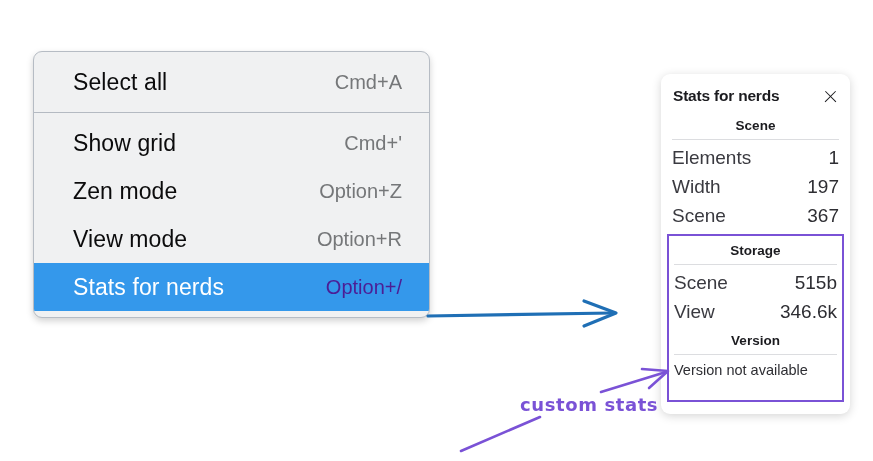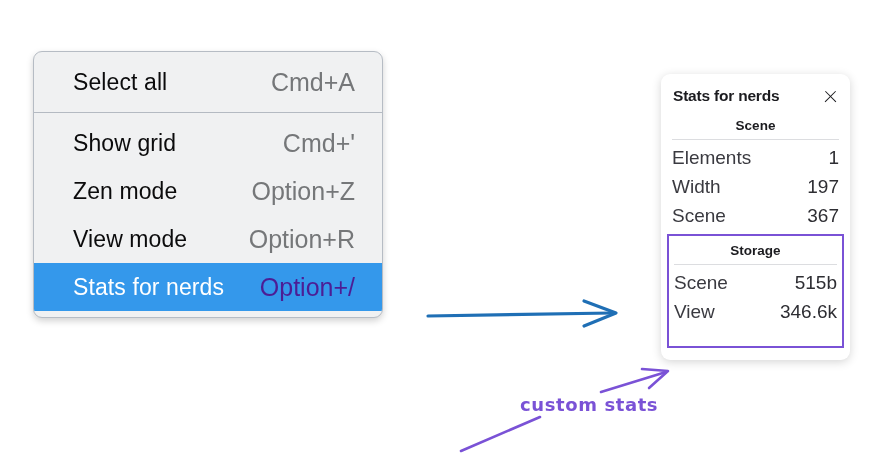--- a/index.html
+++ b/index.html
@@ -14,21 +14,21 @@
     overflow: hidden;
     font-family: "Liberation Sans", sans-serif;
     -webkit-font-smoothing: antialiased;
   }
 
   
   #context-menu {
     position: absolute;
     left: 33px;
     top: 51px;
-    width: 350px;
+    width: 397px;
     background: #f0f1f2;
     border: 1px solid #b6bcc4;
     border-radius: 9px;
     box-shadow: 0 3px 7px rgba(0,0,0,0.18);
     overflow: hidden;
     box-sizing: border-box;
   }
   .menu-group {
     padding: 6px 0;
   }
@@ -47,21 +47,21 @@
   }
   .menu-item.selected {
     background: #3498eb;
   }
   .menu-label {
     font-size: 23px;
     color: #0b0b0c;
     letter-spacing: 0.1px;
   }
   .menu-shortcut {
-    font-size: 25px;
+    font-size: 20px;
     color: #757779;
   }
   .menu-item.selected .menu-label { color: #ffffff; }
   .menu-item.selected .menu-shortcut { color: #4c1d95; }
 
   
   #stats-panel {
     position: absolute;
     left: 661px;
     top: 74px;
@@ -224,20 +224,25 @@
       <div class="stat-row">
         <span class="stat-key">Scene</span>
         <span class="stat-val">515b</span>
       </div>
       <div class="stat-row">
         <span class="stat-key">View</span>
         <span class="stat-val">346.6k</span>
       </div>
     </div>
 
+    <div class="section">
+      <div class="section-title">Version</div>
+      <div class="section-rule"></div>
+      <div class="single-row">Version not available</div>
+    </div>
 
   </div>
 
 </div>
 
 <svg id="annotations" viewBox="0 0 873 461" xmlns="http://www.w3.org/2000/svg">
 
   <g>
     <path d="M428 316 L612 313" stroke="#1f6fb5" stroke-width="3.2" fill="none" stroke-linecap="round"></path>
     <path d="M584 301 L616 313 L584 326" stroke="#1f6fb5" stroke-width="3.2" fill="none" stroke-linecap="round" stroke-linejoin="round"></path>

